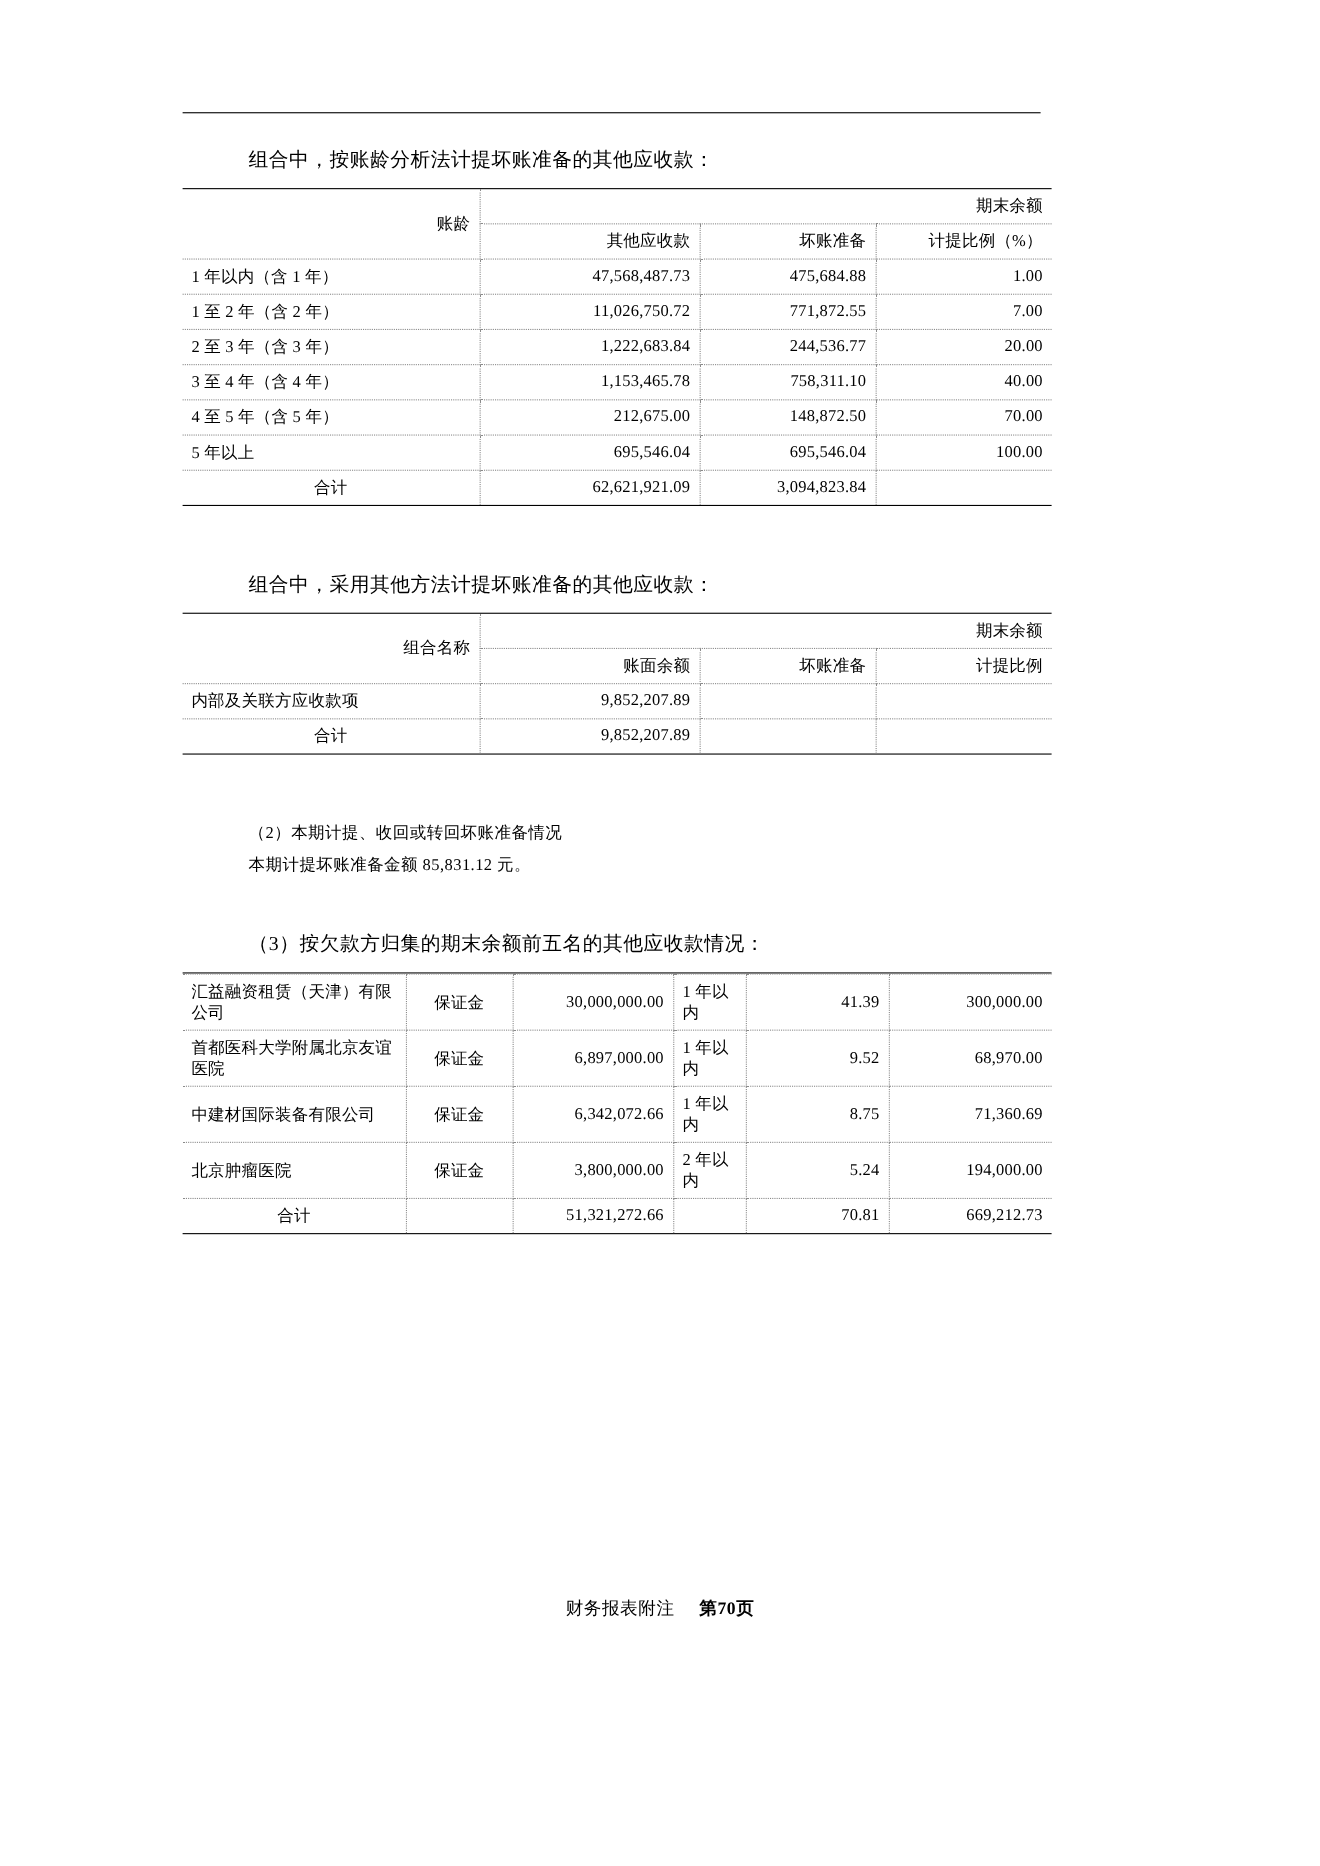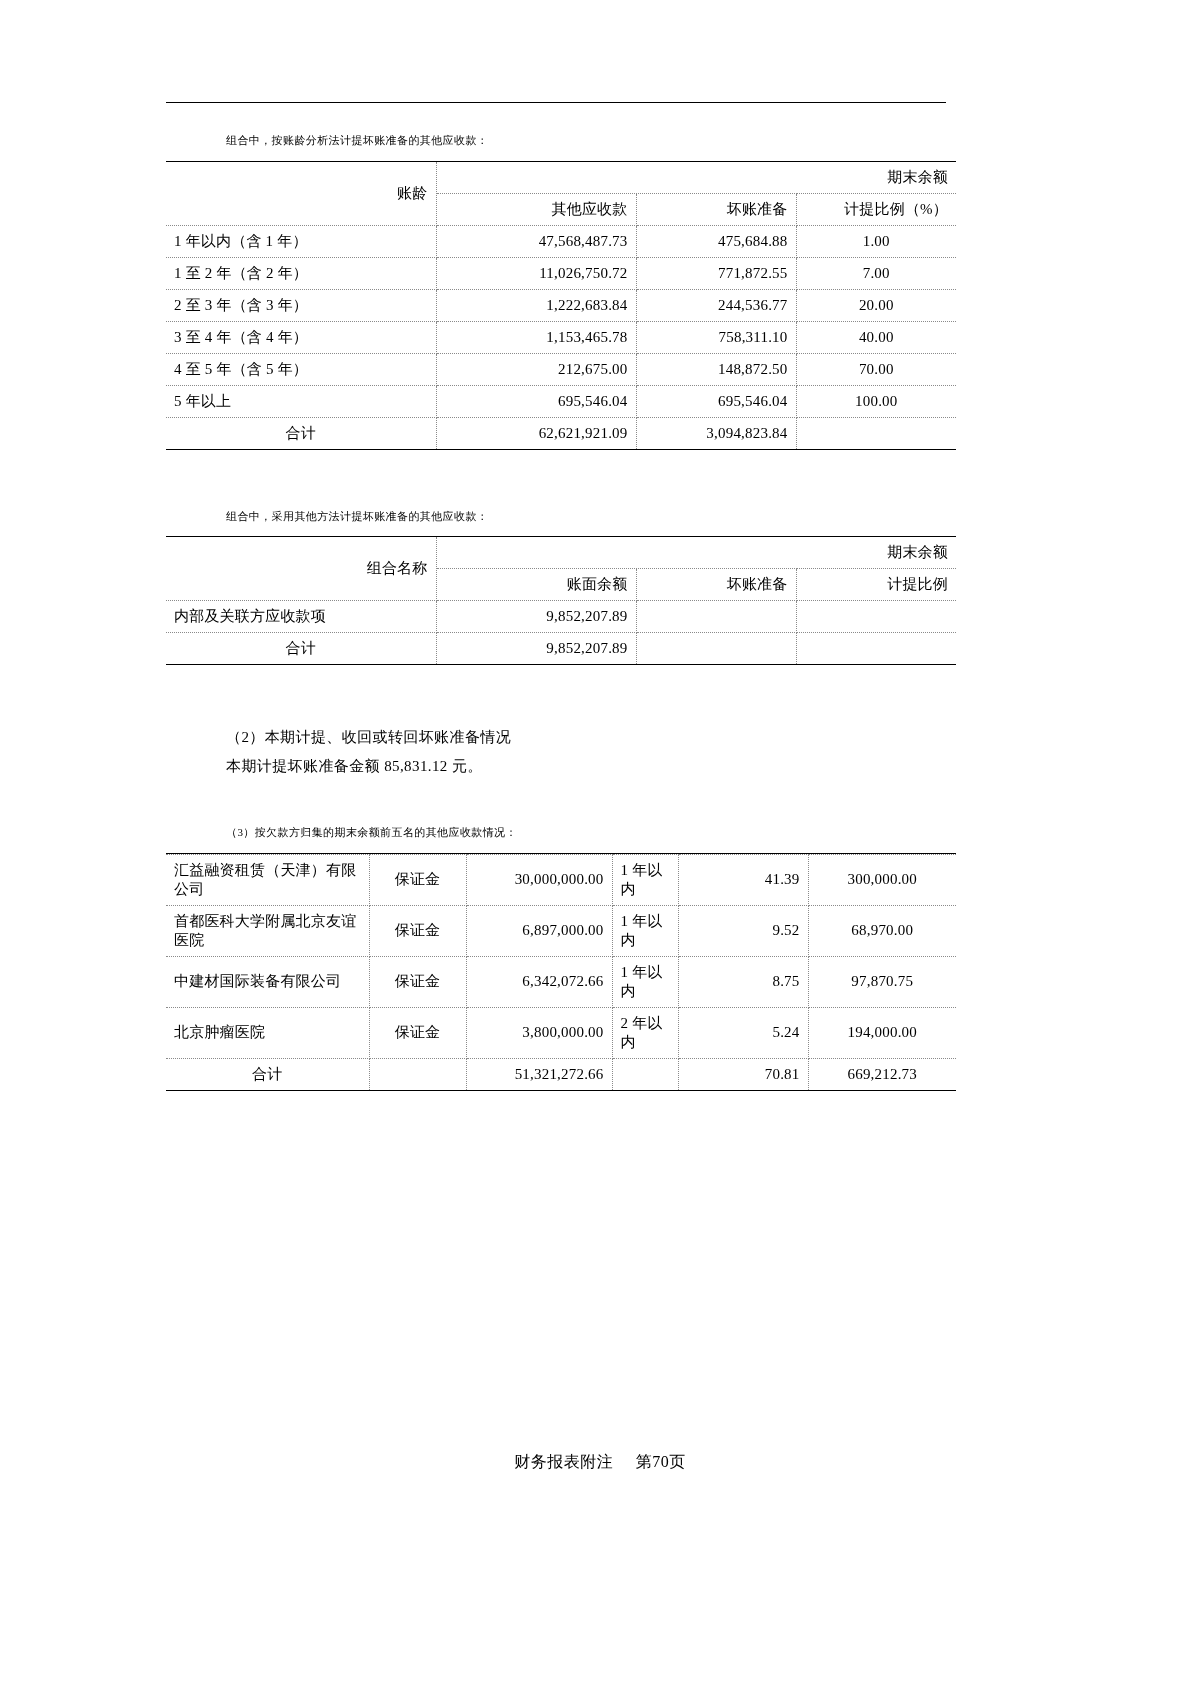--- a/index.html
+++ b/index.html
@@ -27,21 +27,21 @@
     height: 0;
     border-top: 1.4px solid #000;
   }
   .content {
     position: absolute;
     left: 166px;
     top: 132px;
     width: 790px;
   }
   .section-heading {
-    font-size: 11px;
+    font-size: 18px;
     line-height: 1.5;
     margin: 0 0 12px 0;
     padding-left: 60px;
     letter-spacing: 0.4px;
   }
   .para {
     font-size: 15px;
     line-height: 1.9;
     margin: 0;
     padding-left: 60px;
@@ -63,39 +63,39 @@
   }
   table.doc tr.head-row td, table.doc tr.head-row th {
     text-align: right;
   }
   .tbl-wrap {
     border-top: 1.6px solid #000;
     border-bottom: 1.6px solid #000;
     width: 790px;
   }
   table.doc td.noleft { border-left: none; }
-  table.doc td.noright { border-right: none; text-align: center; }
+  table.doc td.noright { border-right: none; }
   table.doc tr.head-row td { border-top: none; }
   table.doc tr:last-child td { border-bottom: none; font-family: Liberation Serif, serif; }
   .c { text-align: center; }
   .r { text-align: right; }
   .l { text-align: left; }
   .num { font-family: "Liberation Serif", serif; }
   .gap-md { height: 44px; }
   .gap-lg { height: 58px; }
   .footer {
     position: absolute;
     left: 0;
     top: 1452px;
     width: 1200px;
     text-align: center;
     font-size: 16px;
     letter-spacing: 0.5px;
   }
-  .footer .pg { font-weight: normal; }
+  .footer .pg { font-weight: bold; }
   .tall td { padding-top: 14px; padding-bottom: 14px; }
 </style>
 </head>
 <body>
 
 <div class="page">
 
   <div class="top-rule"></div>
 
   <div class="content">
@@ -241,21 +241,21 @@
             <td class="l">1 年以内</td>
             <td class="r num">9.52</td>
             <td class="r num noright">68,970.00</td>
           </tr>
           <tr class="tall">
             <td class="l noleft">中建材国际装备有限公司</td>
             <td class="c">保证金</td>
             <td class="r num">6,342,072.66</td>
             <td class="l">1 年以内</td>
             <td class="r num">8.75</td>
-            <td class="r num noright">97,870.75</td>
+            <td class="r num noright">71,360.69</td>
           </tr>
           <tr class="tall">
             <td class="l noleft">北京肿瘤医院</td>
             <td class="c">保证金</td>
             <td class="r num">3,800,000.00</td>
             <td class="l">2 年以内</td>
             <td class="r num">5.24</td>
             <td class="r num noright">194,000.00</td>
           </tr>
           <tr>

